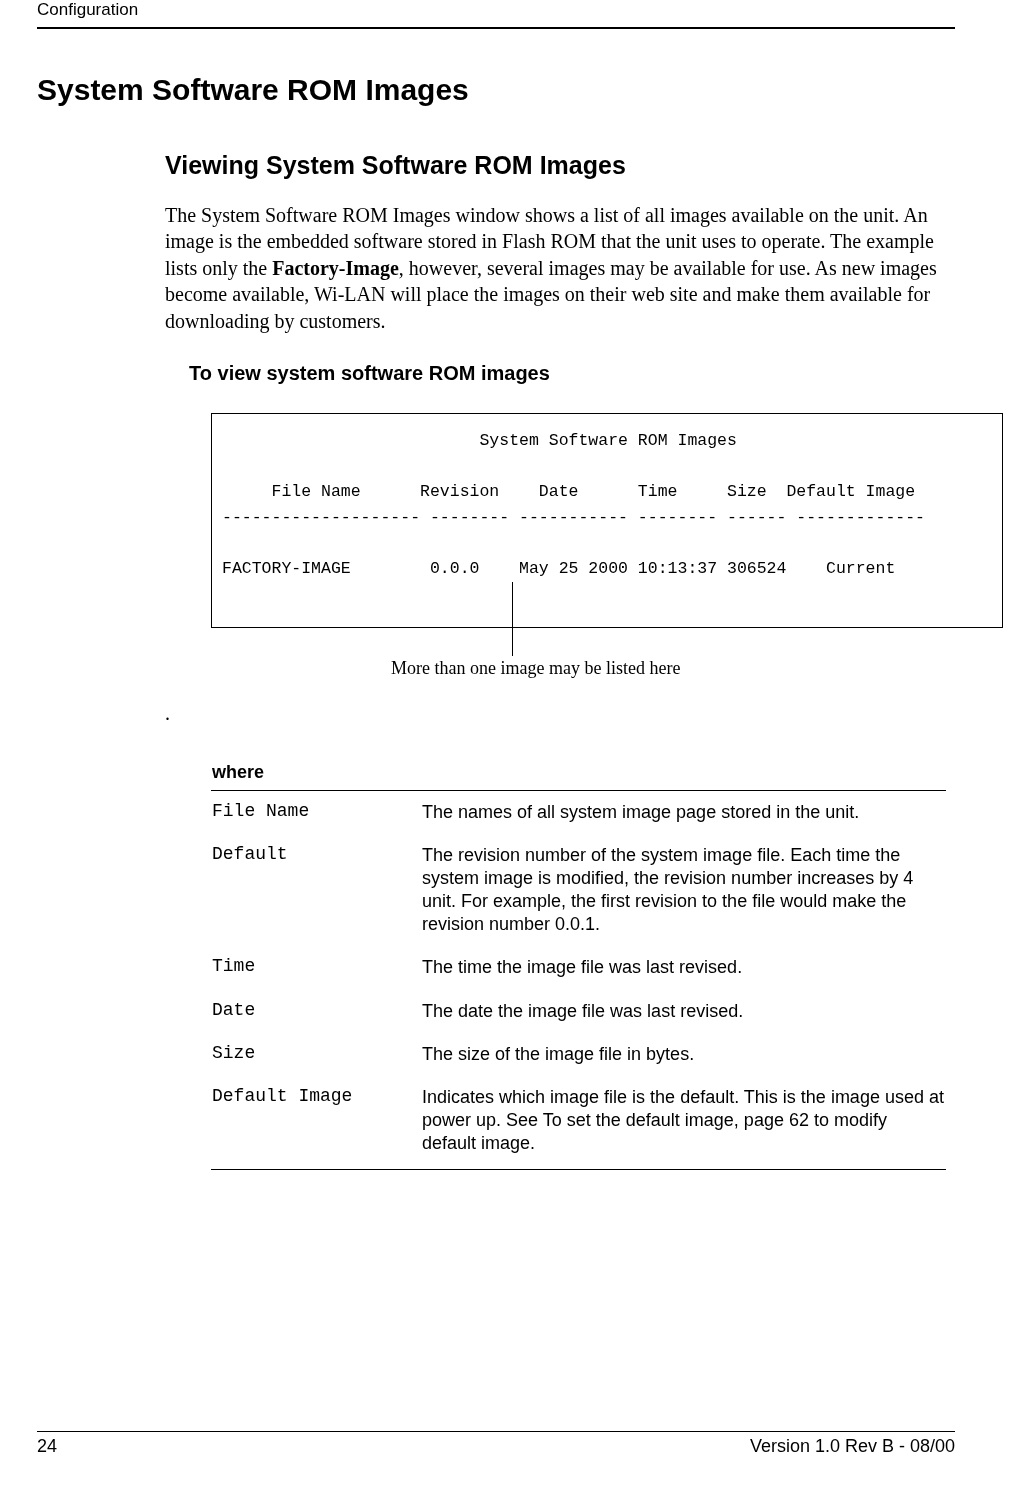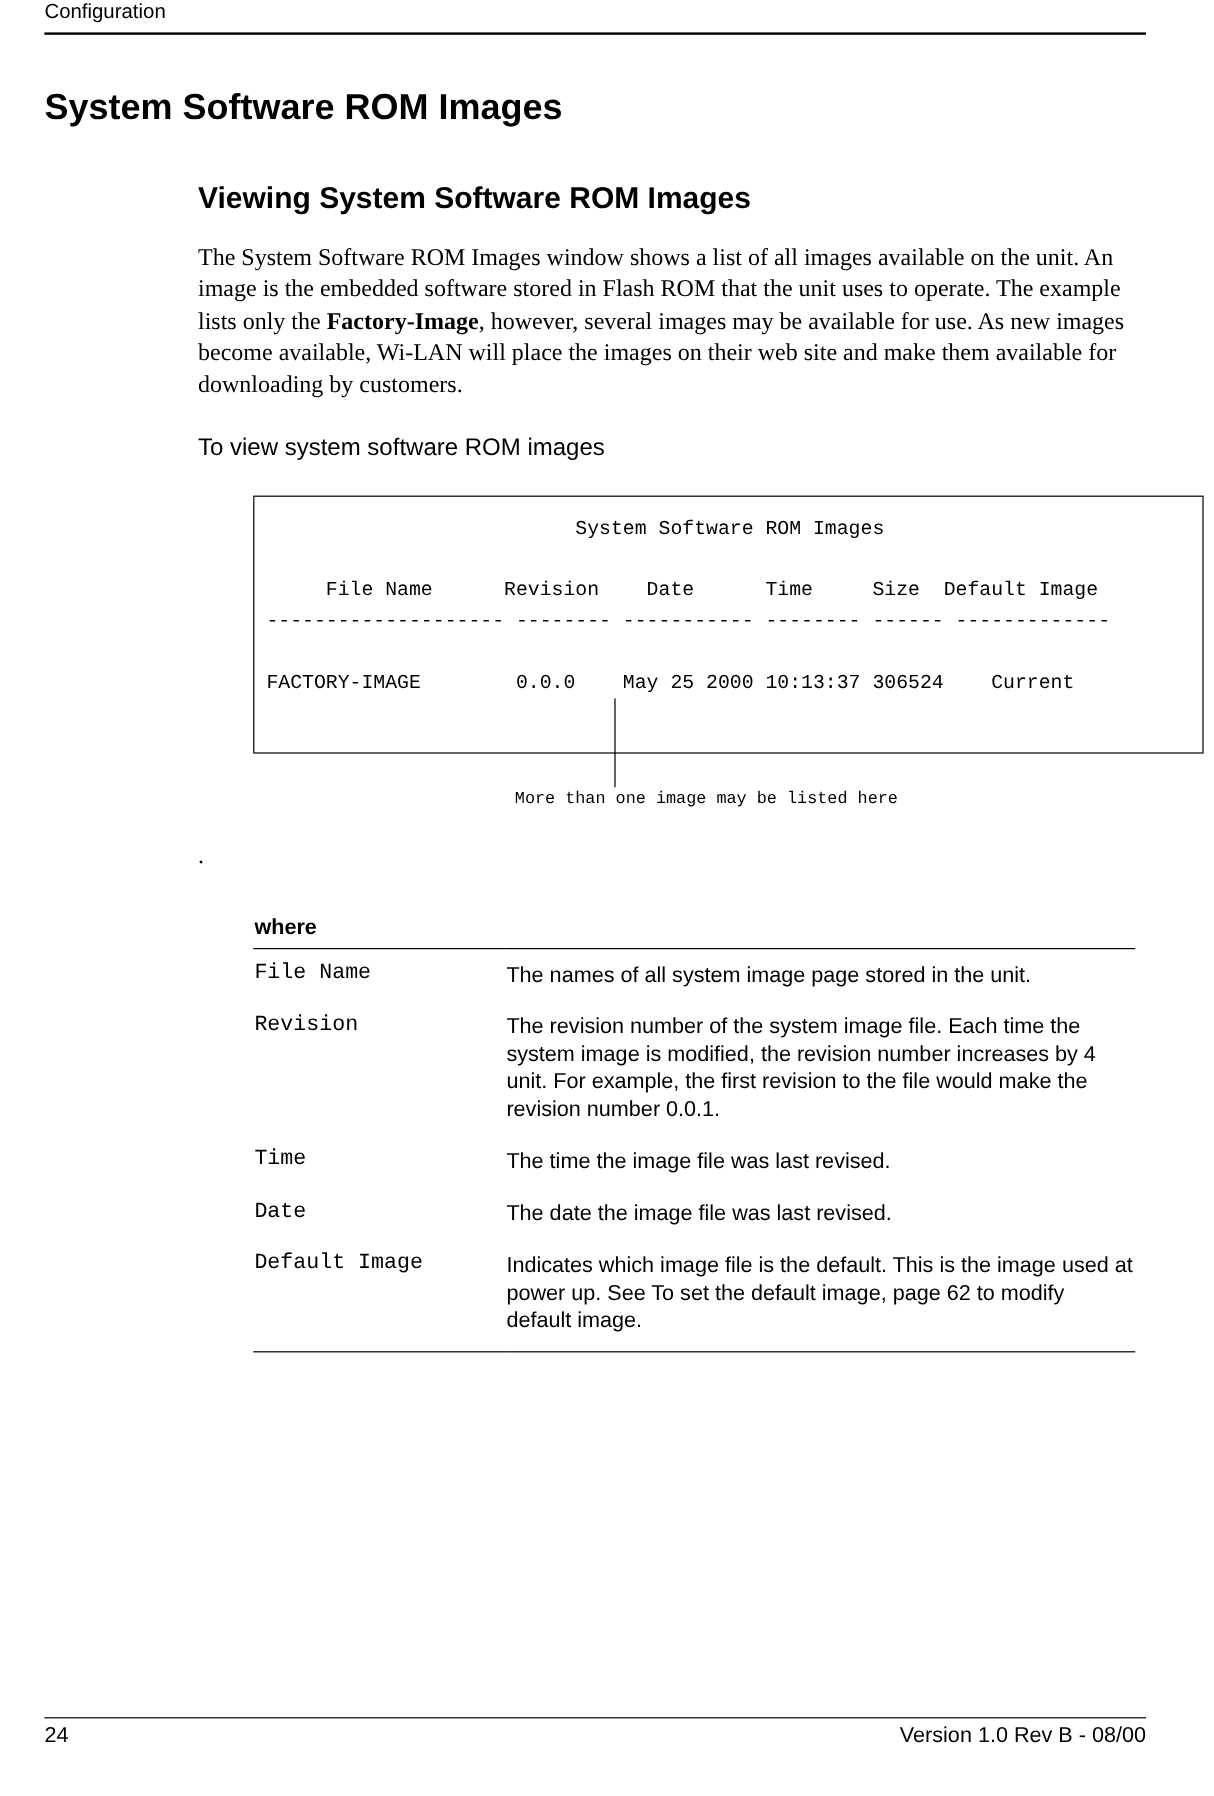--- a/index.html
+++ b/index.html
@@ -50,24 +50,25 @@
   }
   .body {
     font-family: "Times New Roman", Times, serif;
     font-size: 20px;
     line-height: 1.32;
     margin: 0;
   }
   .body .bold { font-weight: 700; }
   .h3 {
     font-family: Helvetica, Arial, sans-serif;
-    font-weight: 400;
+    font-weight: 700;
     font-size: 20px;
     margin-top: 28px;
     margin-bottom: 4px;
+    margin-left: 24px;
   }
   .body .mono {
     font-family: "Courier New", Courier, monospace;
     font-weight: 700;
     font-size: 20px;
   }
   .screenbox-wrap {
     margin-left: 174px;
     margin-top: 28px;
   }
@@ -92,23 +93,22 @@
     left: 301px;
     top: -46px;
     width: 0;
     height: 74px;
     border-left: 1px solid #000;
   }
   .callout .label {
     position: absolute;
     top: 30px;
     left: 180px;
-    font-family: Liberation Mono, monospace;
-    font-size: 14px;
-    margin-left: 38px;
+    font-family: Liberation Serif, serif;
+    font-size: 18px;
   }
   .period {
     font-family: "Times New Roman", Times, serif;
     font-size: 20px;
     margin-left: 128px;
     margin-top: 4px;
   }
   .where-table {
     margin-left: 174px;
     margin-top: 36px;
@@ -199,30 +199,34 @@
       <tr>
           <th colspan="2">where</th>
         </tr>
     </thead>
     <tbody>
       <tr>
         <td class="term">File Name</td>
         <td class="desc">The names of all system image page stored in the unit.</td>
       </tr>
       <tr>
-        <td class="term">Revision</td>
+        <td class="term">Default</td>
         <td class="desc">The revision number of the system image file. Each time the system image is modified, the revision number increases by 4 unit. For example, the first revision to the file would make the revision number 0.0.1.</td>
       </tr>
       <tr>
         <td class="term">Time</td>
         <td class="desc">The time the image file was last revised.</td>
       </tr>
       <tr>
         <td class="term">Date</td>
         <td class="desc">The date the image file was last revised.</td>
+      </tr>
+      <tr>
+        <td class="term">Size</td>
+        <td class="desc">The size of the image file in bytes.</td>
       </tr>
       <tr class="last">
         <td class="term">Default Image</td>
         <td class="desc">Indicates which image file is the default. This is the image used at power up. See To set the default image, page 62 to modify default image.</td>
       </tr>
     </tbody>
   </table>
 </div>
 
 <div class="footer">

